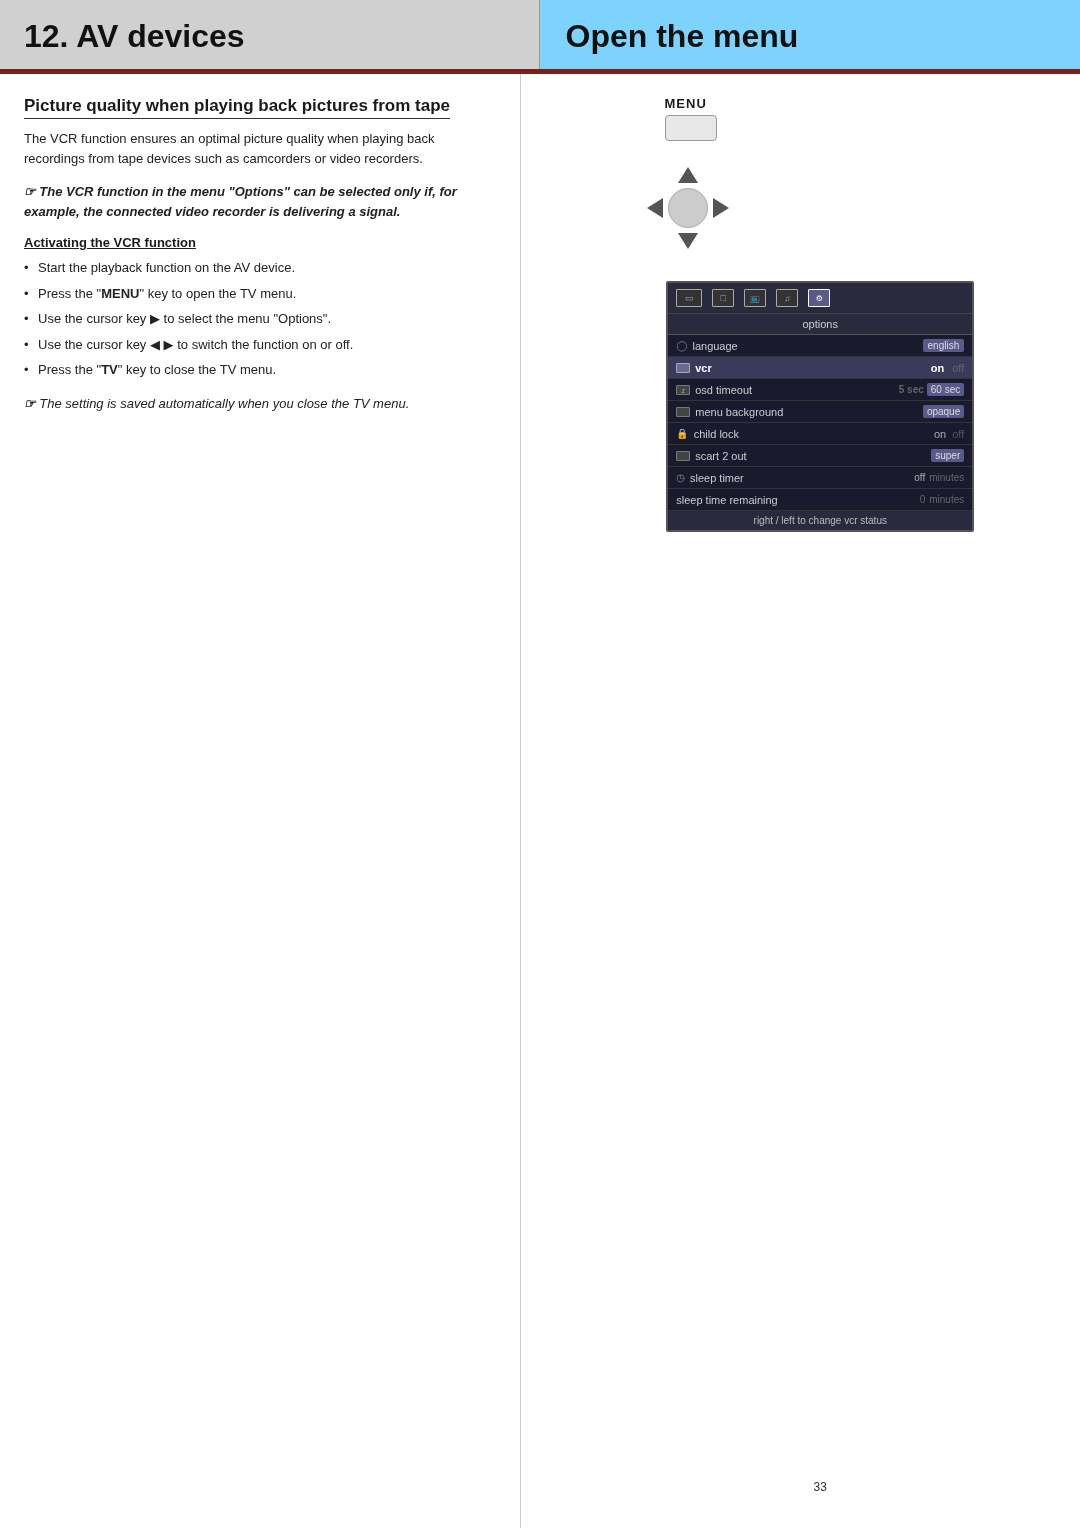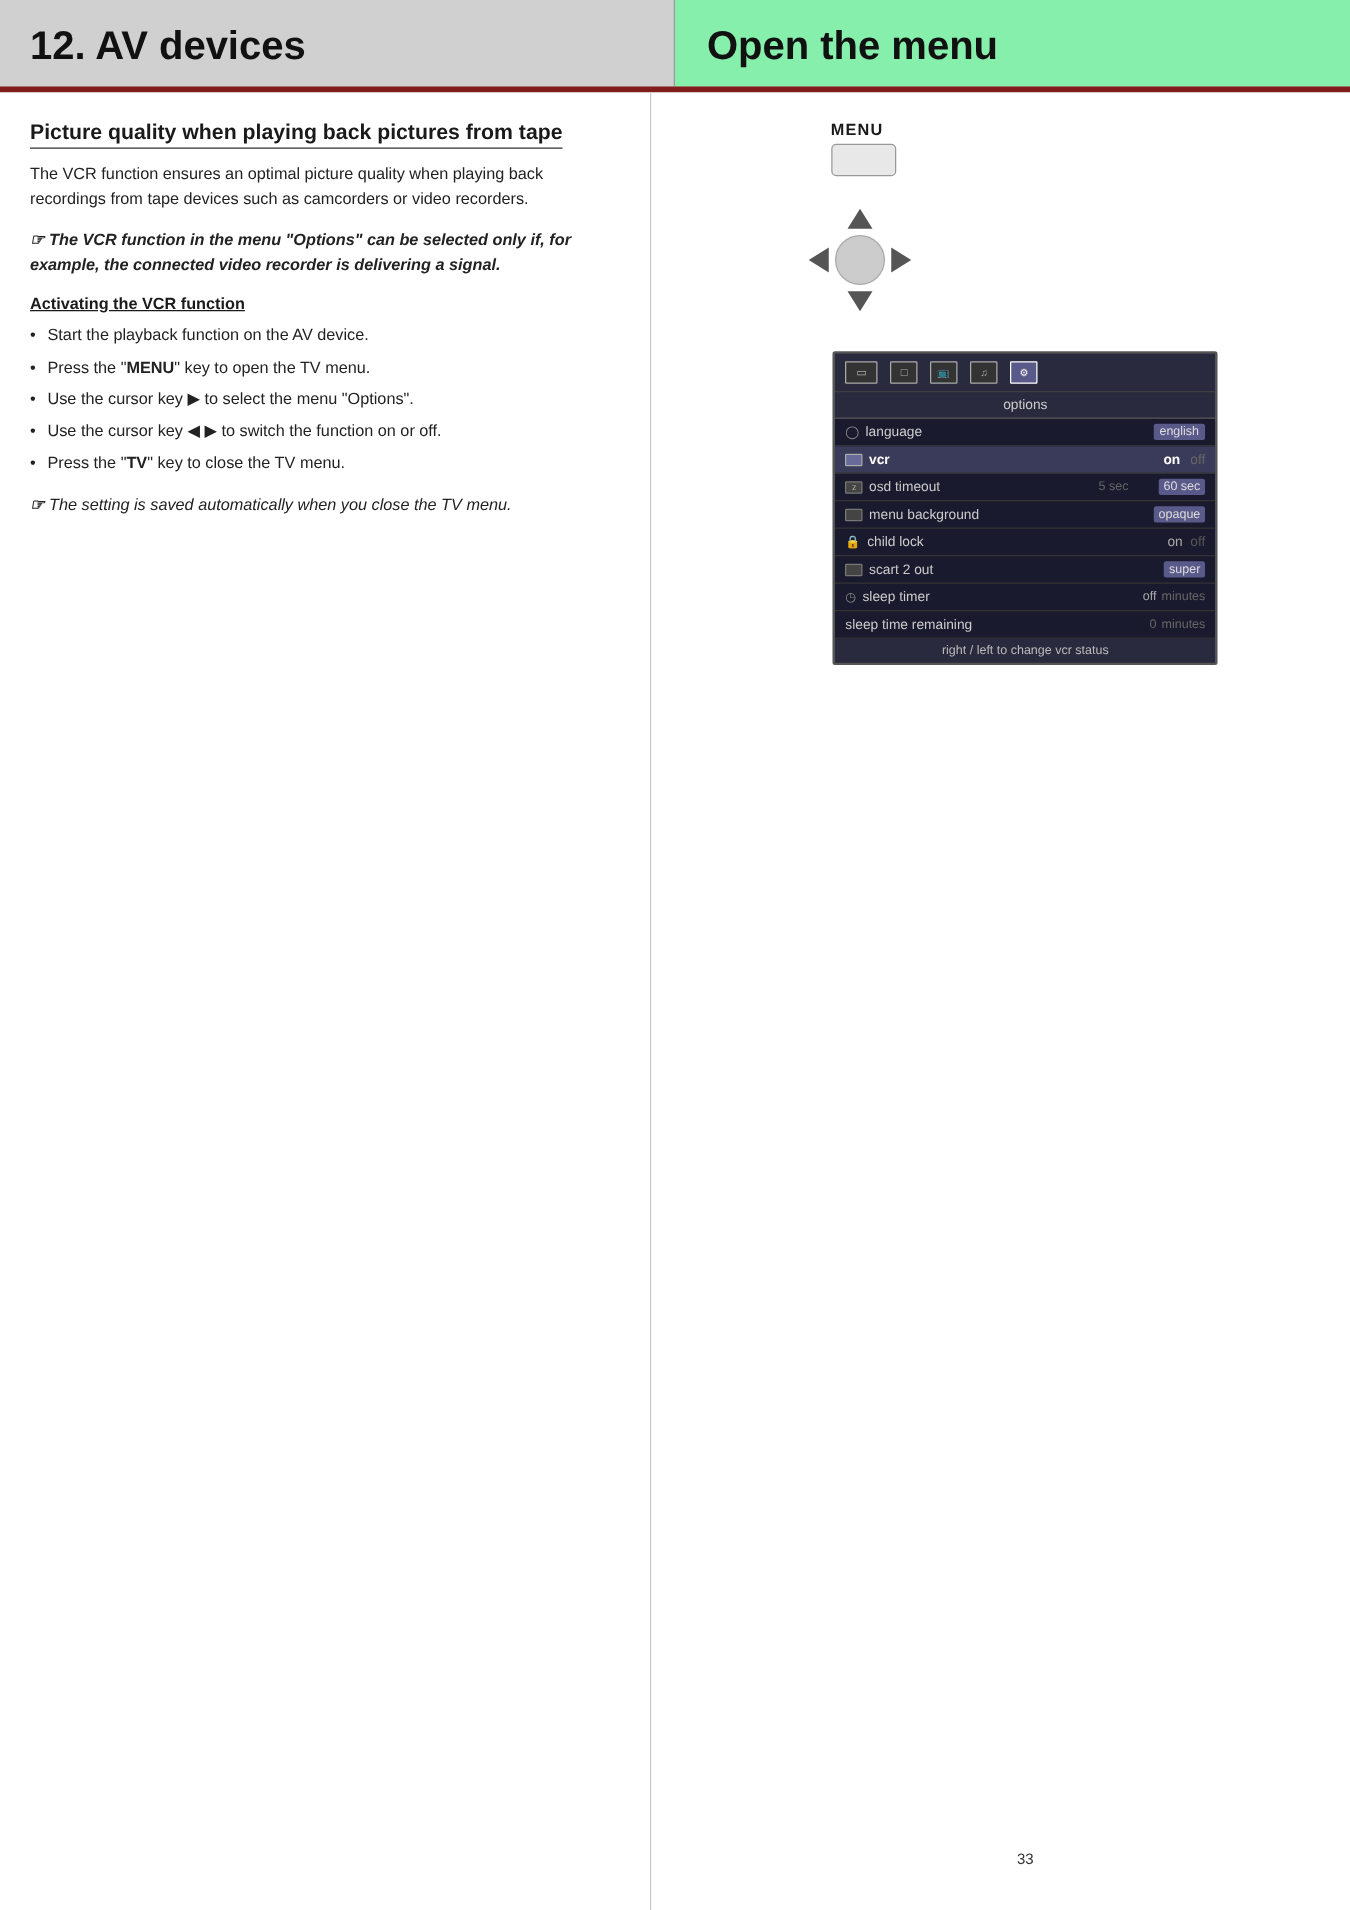--- a/index.html
+++ b/index.html
@@ -31,21 +31,21 @@
     .header-left {
       flex: 1;
       background: #d0d0d0;
       padding: 18px 24px 14px 24px;
       border-right: 1px solid #999;
     }
 
     .header-right {
       flex: 1;
       padding: 18px 24px 14px 26px;
-      background: #86efac;
+      background: #7dd3fc;
     }
 
     .header-left h1 {
       font-size: 32px;
       font-weight: bold;
       color: #111;
     }
 
     .header-right h1 {
       font-size: 32px;
@@ -415,21 +415,21 @@
           </div>
           <span style="color:#fff;font-weight:bold;font-size:11px;margin-right:8px;">on</span>
           <span style="color:#666;font-size:11px;">off</span>
         </div>
 
         <div class="tv-menu-row">
           <div class="tv-menu-row-label">
             <span style="display:inline-block;width:14px;height:10px;background:#444;border:1px solid #777;border-radius:1px;font-size:7px;color:#aaa;text-align:center;line-height:10px;">z</span>
             <span>osd timeout</span>
           </div>
-          <span style="color:#666;font-size:10px;margin-right:24px;">5 sec</span>
+          <span style="color:#666;font-size:10px;margin-right:3px;font-weight:bold;">5 sec</span>
           <span class="timeout-60">60 sec</span>
         </div>
 
         <div class="tv-menu-row">
           <div class="tv-menu-row-label">
             <span style="display:inline-block;width:14px;height:10px;background:#444;border:1px solid #777;border-radius:1px;"></span>
             <span>menu background</span>
           </div>
           <span style="background:#5a5a8a;color:#ddd;padding:1px 4px;border-radius:2px;font-size:10px;">opaque</span>
         </div>

